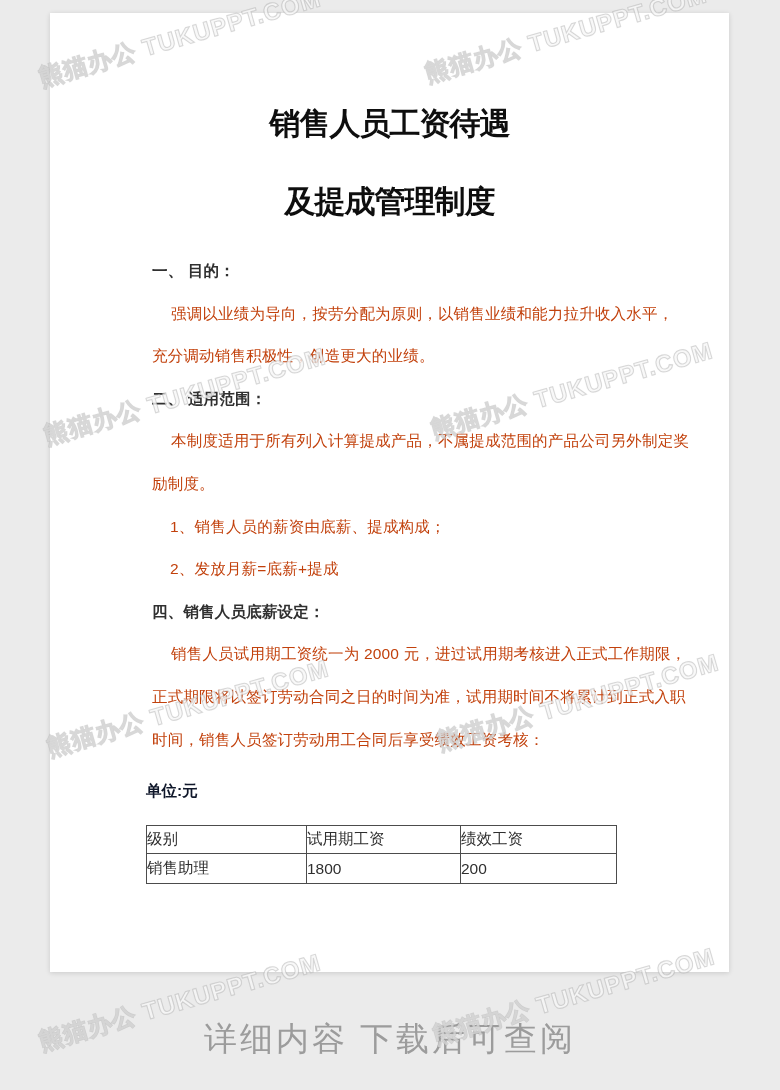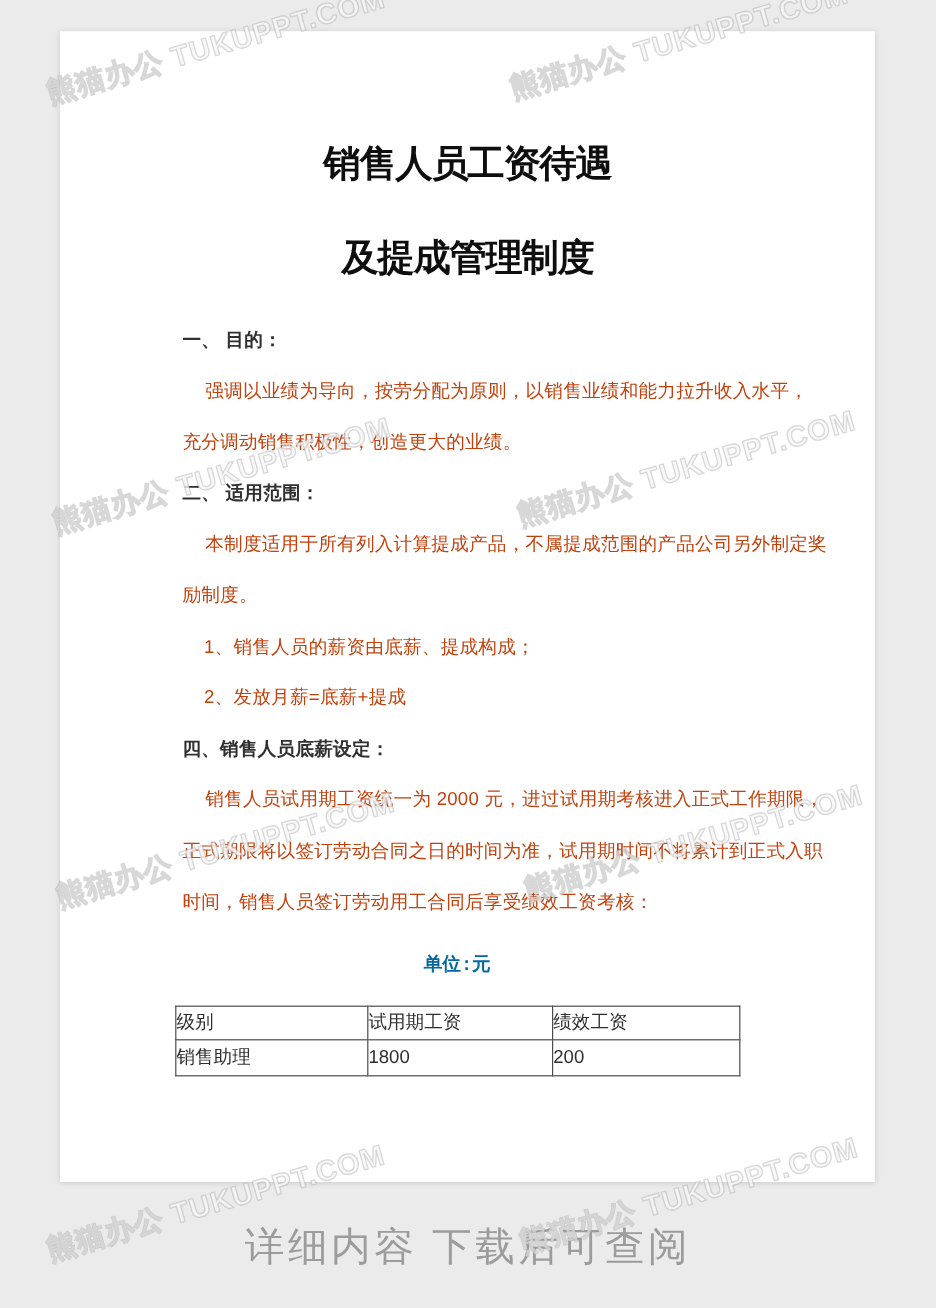--- a/index.html
+++ b/index.html
@@ -12,21 +12,20 @@
   .stage{
     position:relative;width:780px;height:1090px;
     background:#ebebeb;overflow:hidden;
   }
   
   .page{
     position:absolute;left:50px;top:13px;
     width:679px;height:959px;
     background:#ffffff;
     box-shadow:0 1px 5px rgba(0,0,0,0.14);
-    margin-top:13px;
   }
   .doc-title{
     position:absolute;left:0;width:100%;
     text-align:center;
     font-size:31px;line-height:36px;
     font-weight:900;letter-spacing:-1px;
     color:#0e0e0e;
     white-space:nowrap;
   }
   .t1{top:93px;}
@@ -38,24 +37,23 @@
     height:42.6px;line-height:42.6px;
     font-size:15.5px;color:#c2410c;
     white-space:nowrap;letter-spacing:0.2px;
   }
   .k-h{font-weight:bold;color:#303030;}
   .k-p{padding-left:19px;}
   .k-s{padding-left:18px;}
   .k-c{padding-left:0;}
   .unit-label{
     position:absolute;left:96px;top:767px;width:470px;
-    text-align:center;
-    font-size:15.5px;line-height:22px;color:#0369a1;
+    text-align:left;
+    font-size:15.5px;line-height:22px;color:#0f172a;
     font-weight:bold;
-    font-family:Liberation Mono, monospace;
   }
   table.salary-table{
     position:absolute;left:96px;top:812px;
     border-collapse:collapse;
     table-layout:fixed;
     width:470px;
   }
   .salary-table col.c1{width:160px;}
   .salary-table col.c2{width:154px;}
   .salary-table col.c3{width:156px;}

